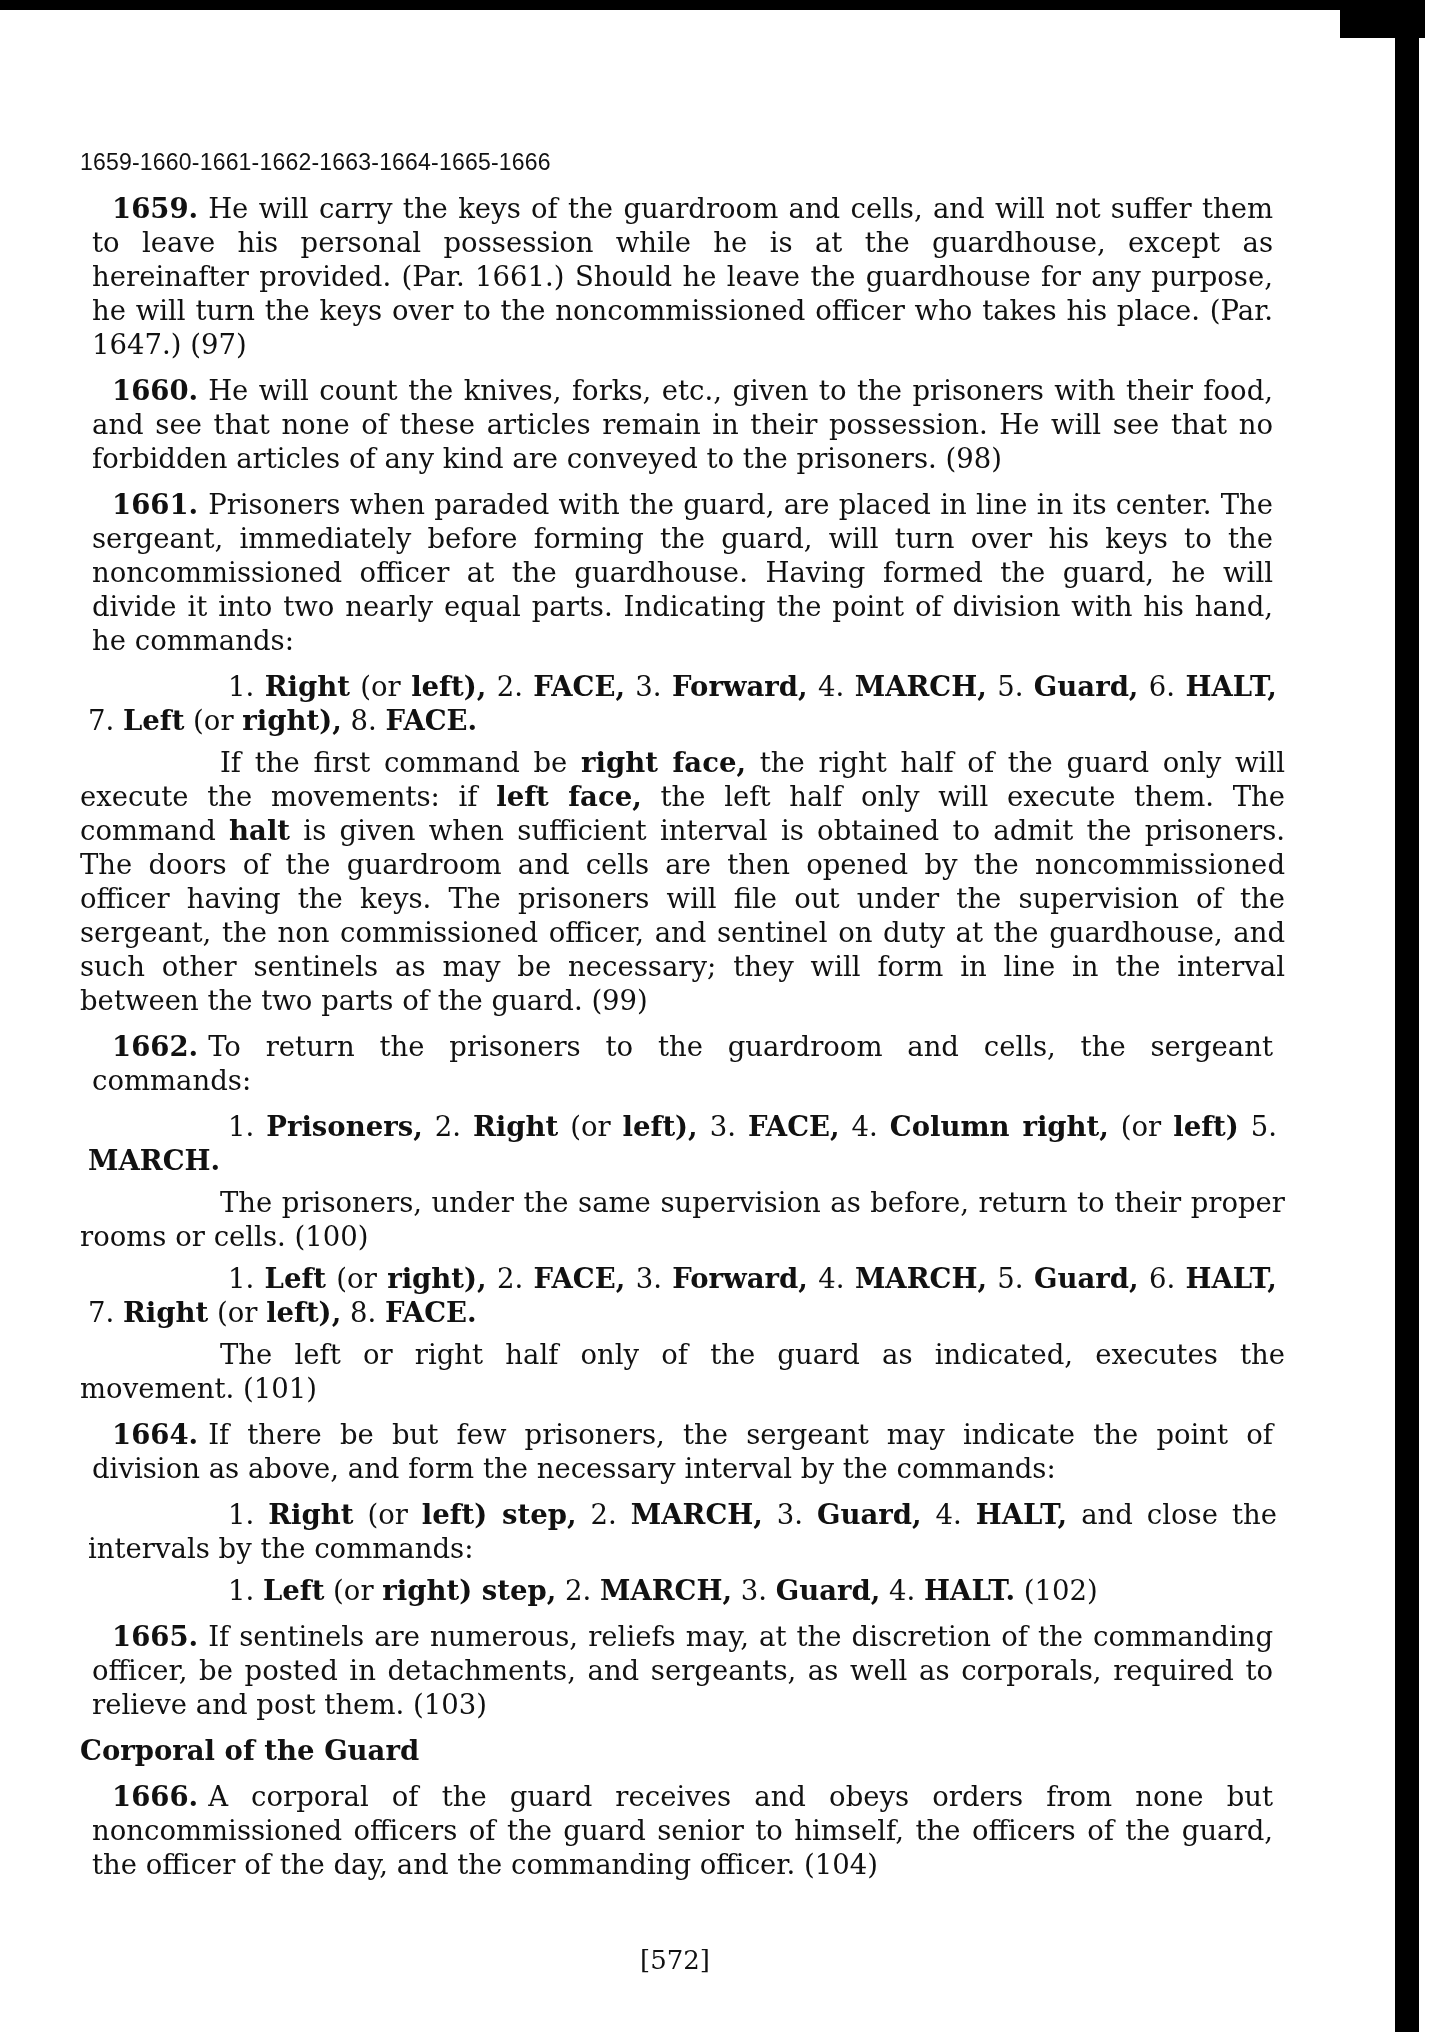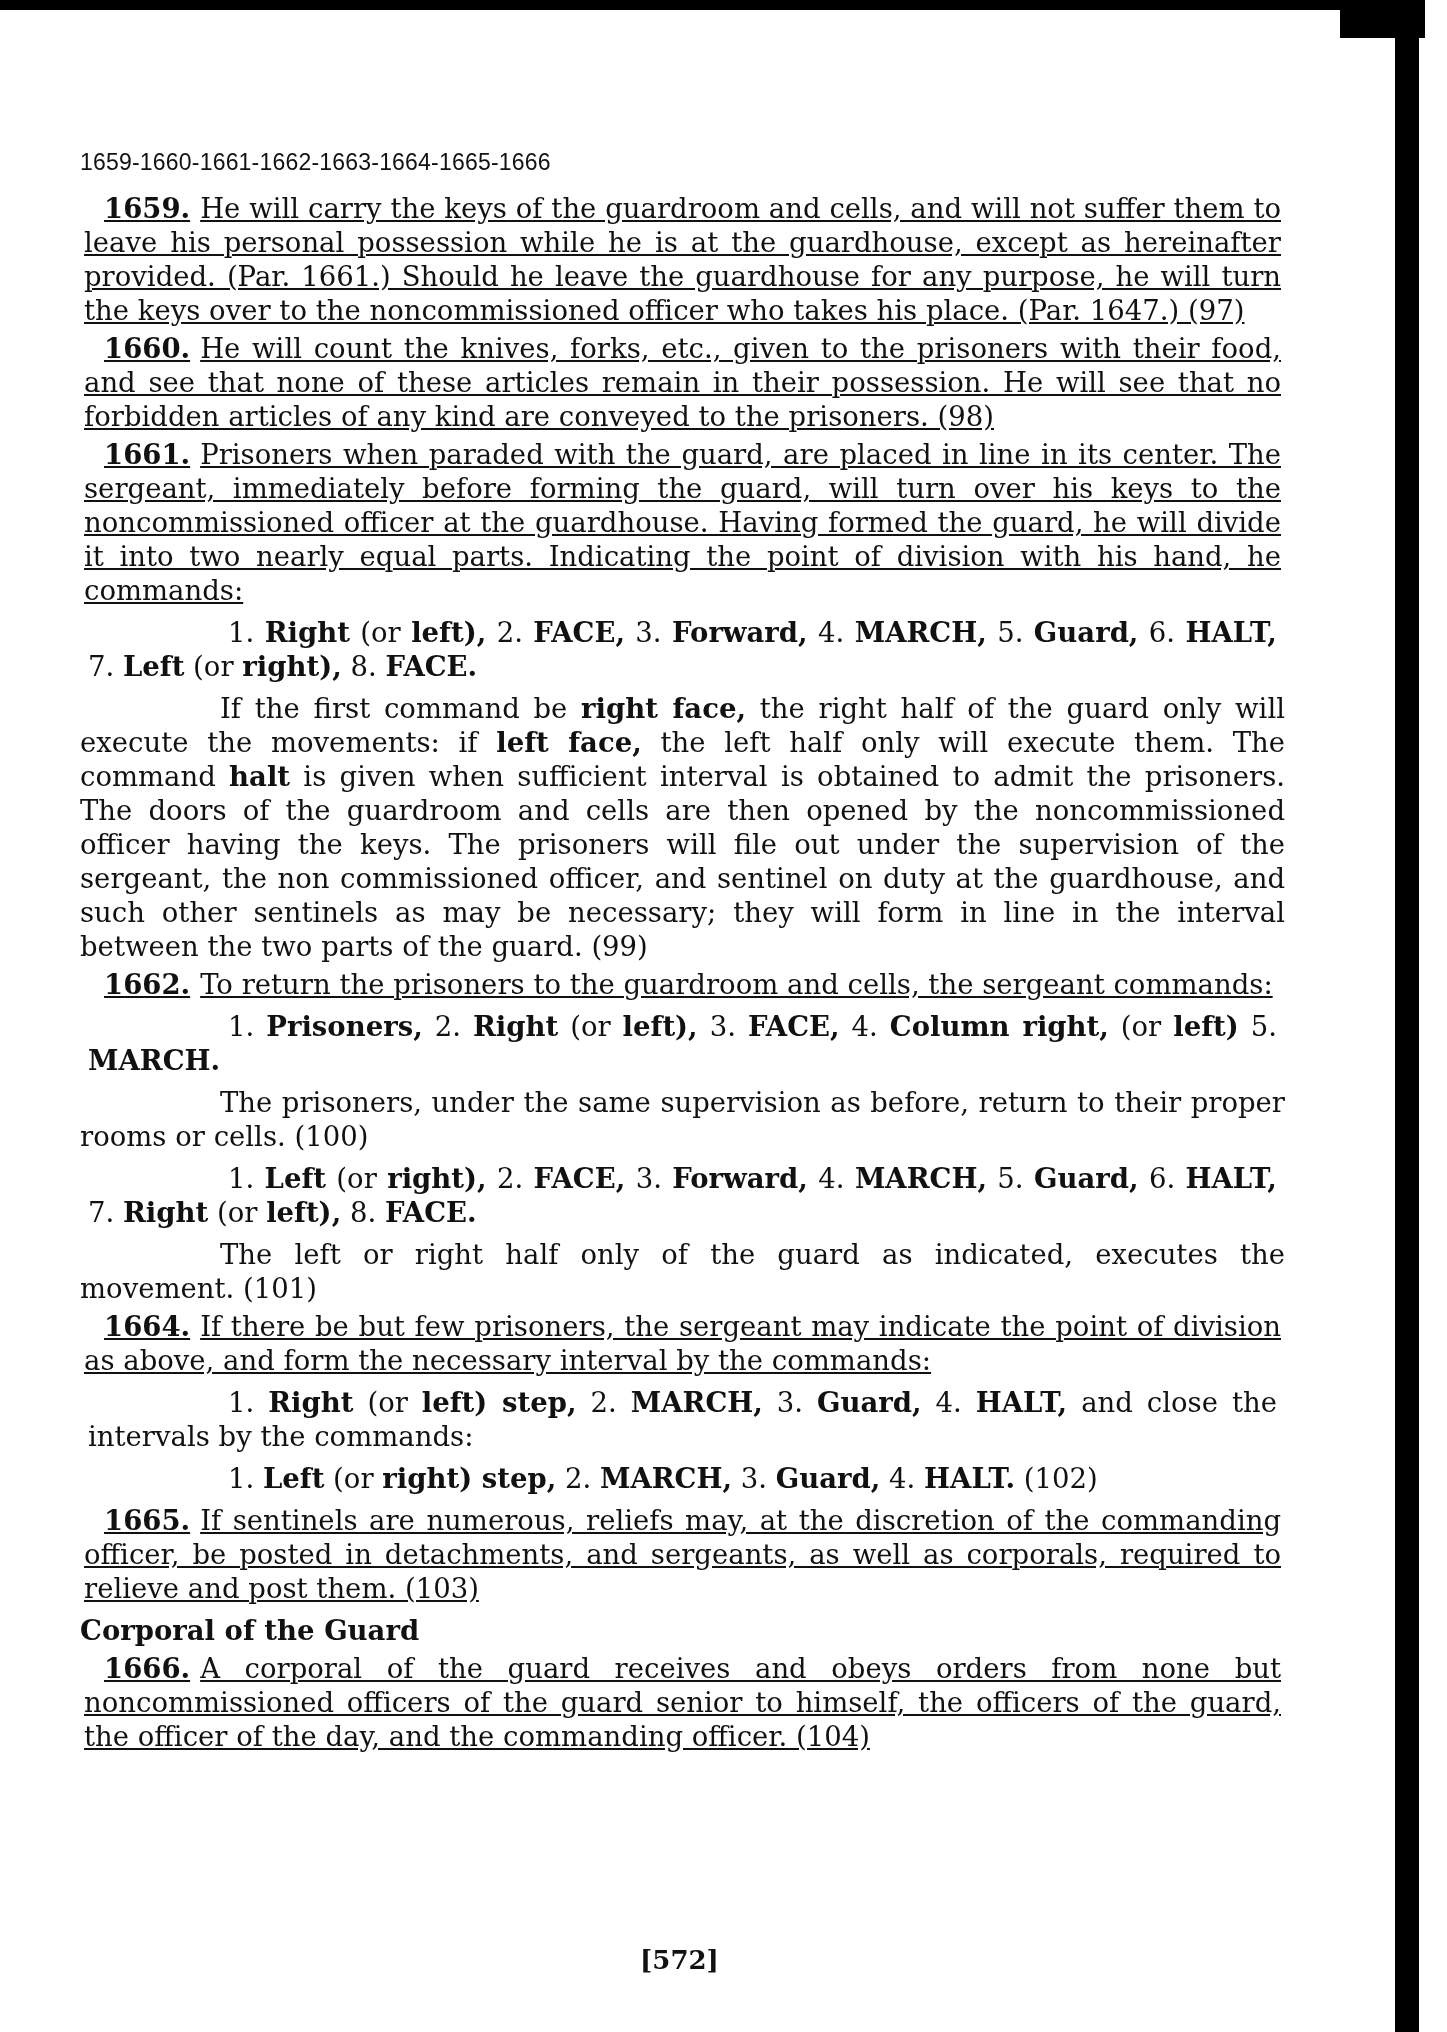--- a/index.html
+++ b/index.html
@@ -18,32 +18,32 @@
   }
   .page {
     position: absolute; left: 80px; top: 145px; width: 1205px;
     font-family: "DejaVu Serif", "Liberation Serif", serif;
     font-size: 27.5px; line-height: 34px; color: #111;
   }
   .header {
     font-family: "Liberation Sans", sans-serif;
     font-size: 23px; margin-bottom: 12px; letter-spacing: 0.2px;
   }
-  .para { text-align: justify; text-align-last: left; margin: 4px; text-decoration: underline; }
+  .para { text-align: justify; text-align-last: left; margin: 12px; }
   .num { font-weight: bold; margin-left: 20px; margin-right: 10px; }
   .indent { text-indent: 140px; text-align: justify; margin: 0; }
   .cmd { margin: 8px; text-indent: 140px; text-align: justify; }
   .cmd b { font-weight: bold; }
   .section-title {
     text-align: left; font-weight: bold; margin: 8px 0 2px 0;
   }
   .page-number {
     position: absolute; left: 640px; top: 1945px;
     font-family: "DejaVu Serif", "Liberation Serif", serif;
-    font-size: 26px; color: #111; font-weight: bold;
+    font-size: 26px; color: #111;
   }
 </style>
 </head>
 <body>
 
 <div class="top-border"></div>
 <div class="top-border-thick"></div>
 <div class="right-border"></div>
 
 <div class="page">

